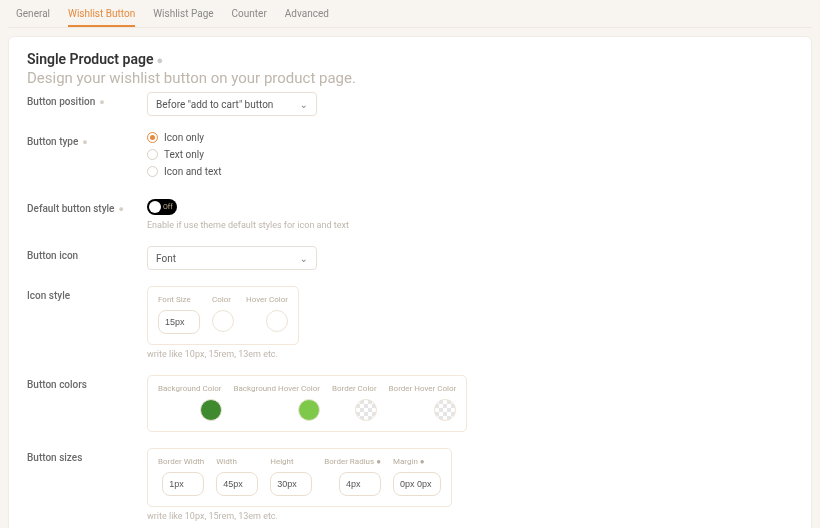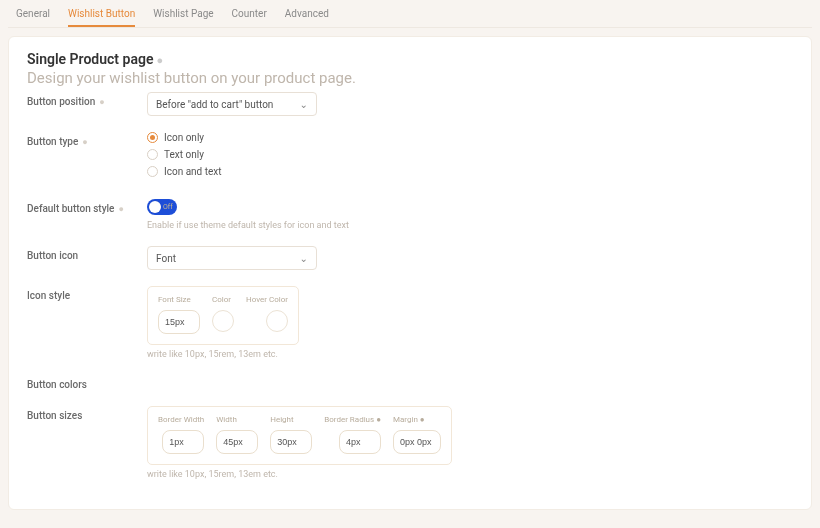--- a/index.html
+++ b/index.html
@@ -27,21 +27,21 @@
   .select { width: 170px; height: 24px; border:1px solid #e8e0d6; border-radius: 4px; background:#fff; display:flex; align-items:center; padding:0 8px; justify-content:space-between; font-size:10px; color:#555; cursor:pointer; }
   .chev { font-size:10px; color:#888; }
   
   
   .radio-opt { display:flex; align-items:flex-start; gap:6px; font-size:10px; color:#555; margin-bottom:6px; }
   .radio { width:11px; height:11px; border-radius:50%; border:1.5px solid #d9d0c5; display:inline-block; }
   .radio.sel { border-color:#e68a3c; position:relative; }
   .radio.sel::after { content:""; position:absolute; inset:2px; border-radius:50%; background:#e68a3c; }
   
   
-  .toggle { width:30px; height:16px; border-radius:8px; background:#1d4ed8; display:inline-flex; align-items:center; padding:0 2px; cursor:pointer; }
+  .toggle { width:30px; height:16px; border-radius:8px; background:#000000; display:inline-flex; align-items:center; padding:0 2px; cursor:pointer; }
   .toggle .knob { width:12px; height:12px; border-radius:50%; background:#fff; box-shadow:0 0 1px rgba(0,0,0,.2); }
   .toggle .txt { font-size:7px; color:#c7b890; margin-left:2px; }
   .note { font-size:9px; color:#bfb6ac; margin-top:4px; }
   
   
   .group { border:1px solid #f2e7d8; border-radius:5px; padding:8px 10px 10px 10px; display:inline-flex; gap:12px; align-items:flex-start; }
   .col { display:flex; flex-direction:column; align-items:flex-end; gap:6px; }
   .col-label { font-size:8px; color:#b8ad9d; white-space:nowrap; text-align:left; align-self:flex-start; }
   .txt-input { width:42px; height:24px; border:1px solid #eadfce; border-radius:8px; font-size:9px; padding:0 6px; color:#555; text-align:left; }
   .txt-input.wide { width:48px; }
@@ -152,20 +152,40 @@
         </div>
         <div class="note">write like 10px, 15rem, 13em etc.</div>
       </div>
     </div>
 
     
     <div class="row">
       <div class="label-col">
           <span>Button colors</span>
         </div>
+      <div class="field-col">
+        <div class="group">
+          <div class="col">
+            <div class="col-label">Background Color</div>
+            <div class="swatch" style="background:#3f8a2f;"></div>
+          </div>
+          <div class="col">
+            <div class="col-label">Background Hover Color</div>
+            <div class="swatch" style="background:#7ec94a;"></div>
+          </div>
+          <div class="col">
+            <div class="col-label">Border Color</div>
+            <div class="swatch transparent"></div>
+          </div>
+          <div class="col">
+            <div class="col-label">Border Hover Color</div>
+            <div class="swatch transparent"></div>
+          </div>
+        </div>
+      </div>
     </div>
 
     
     <div class="row">
       <div class="label-col">
           <span>Button sizes</span>
         </div>
       <div class="field-col">
         <div class="group">
           <div class="col">

